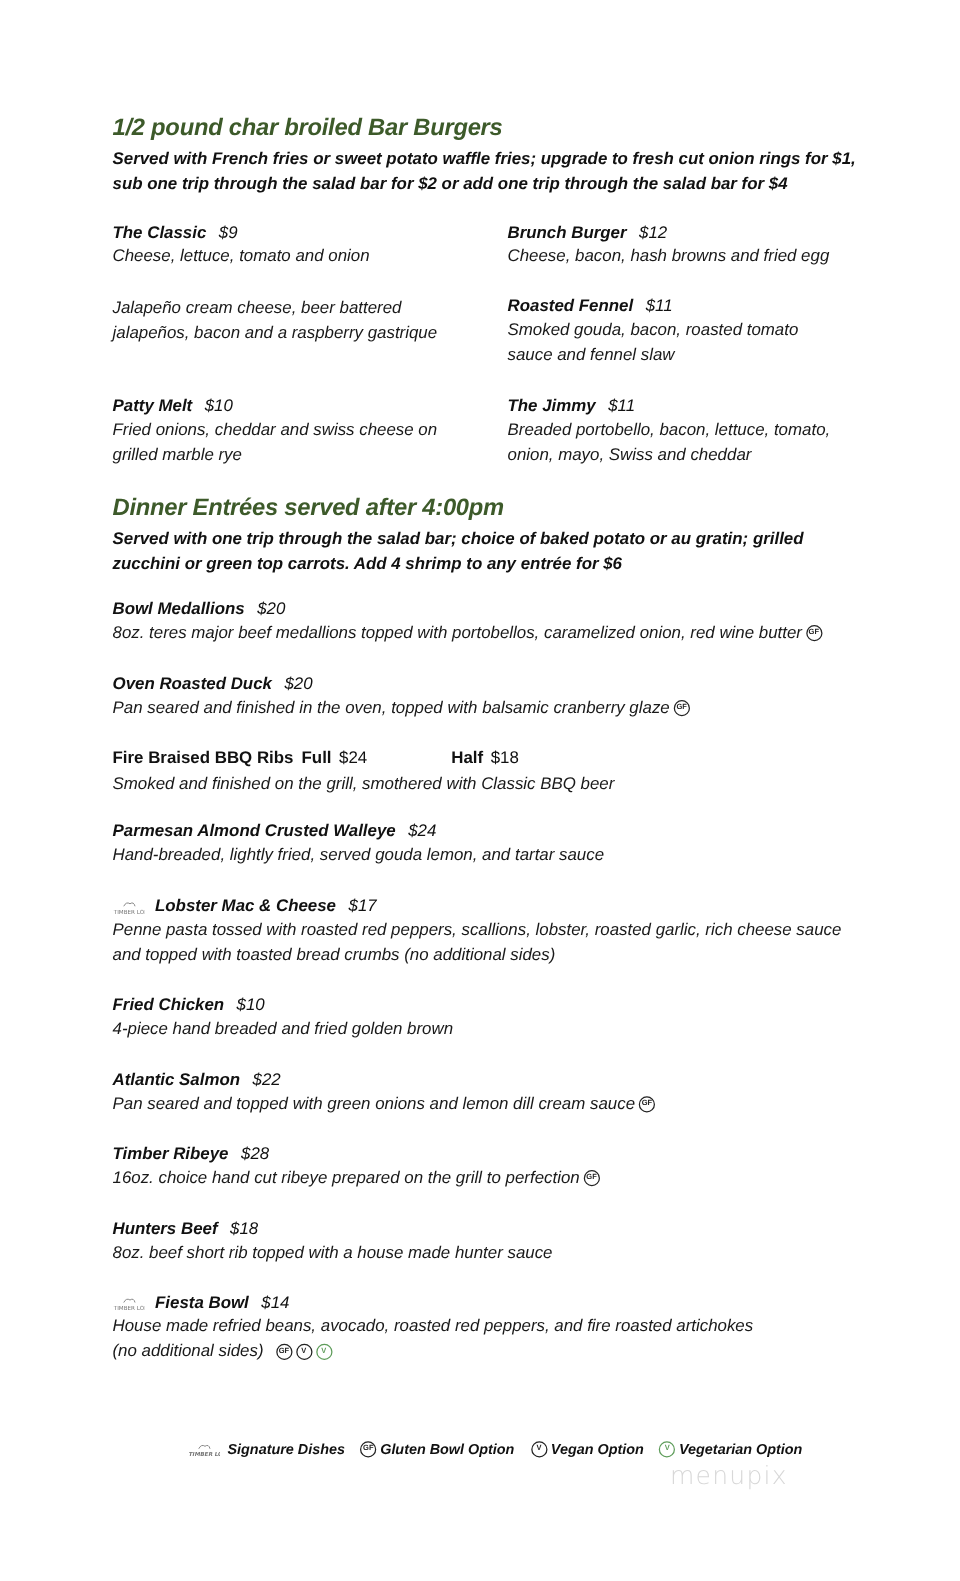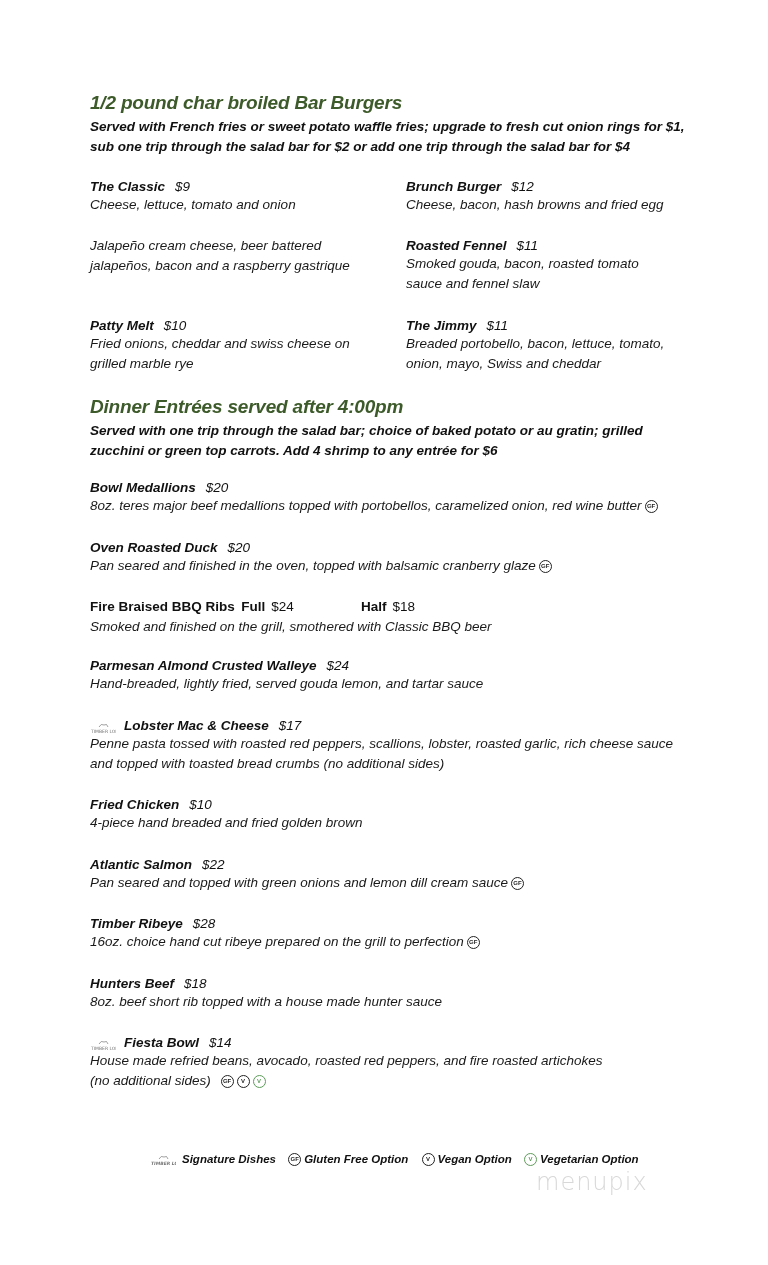--- a/index.html
+++ b/index.html
@@ -31,21 +31,21 @@
     border-radius: 50%; font-size: 6px; line-height: 11px; text-align: center;
     font-style: normal; font-weight: bold; vertical-align: middle; margin-left: 3px;
     color: #222; box-sizing: content-box;
   }
   .badge.veg { border-color: #5e9c5a; color: #5e9c5a; }
   .legend {
     font-style: italic; font-weight: bold; font-size: 11.5px; color: #111;
   }
   .legend span.lbl { margin-right: 6px; }
   .watermark {
-    font-family: "DejaVu Sans", sans-serif; font-size: 24px; color: #d8d8d8;
+    font-family: "DejaVu Sans", sans-serif; font-size: 20px; color: #d8d8d8;
     letter-spacing: 1px; font-weight: 300;
   }
 </style>
 </head>
 <body>
 
 <div class="page">
 
   <div class="abs section-title" style="left:90px; top:92px;">1/2 pound char broiled Bar Burgers</div>
   <div class="abs section-note" style="left:90px; top:117px; width:600px;">Served with French fries or sweet potato waffle fries; upgrade to fresh cut onion rings for $1, sub one trip through the salad bar for $2 or add one trip through the salad bar for $4</div>
@@ -156,20 +156,20 @@
     </div>
   </div>
 
   <div class="abs legend" style="left:150px; top:1153px;">
     <span class="sig-icon" style="margin-right:6px;">
       <svg width="26" height="12" viewBox="0 0 26 12">
           <path d="M9 5 q2-4 5-2 q3-2 4 2" fill="none" stroke="#888" stroke-width="0.8"></path>
           <text x="1" y="11" font-size="4.5" fill="#777" font-family="DejaVu Sans, sans-serif">TIMBER LODGE</text>
         </svg>
     </span><span class="lbl">Signature Dishes</span>
-    <span class="badge" style="margin-right:3px;">GF</span><span class="lbl">Gluten Free Option</span>
+    <span class="badge" style="margin-right:3px;">GF</span><span class="lbl">Gluten Bowl Option</span>
     <span class="badge" style="margin-right:3px; margin-left:4px;">V</span><span class="lbl">Vegan Option</span>
     <span class="badge veg" style="margin-right:3px;">V</span><span class="lbl">Vegetarian Option</span>
   </div>
 
   <div class="abs watermark" style="left:536px; top:1168px;">menupix</div>
 
 </div>
 
 </body></html>

